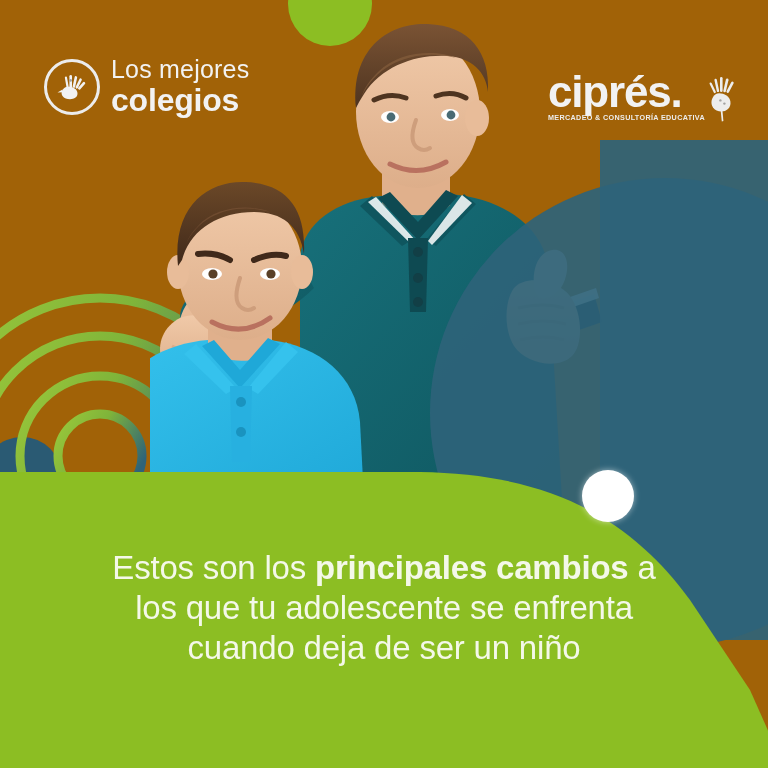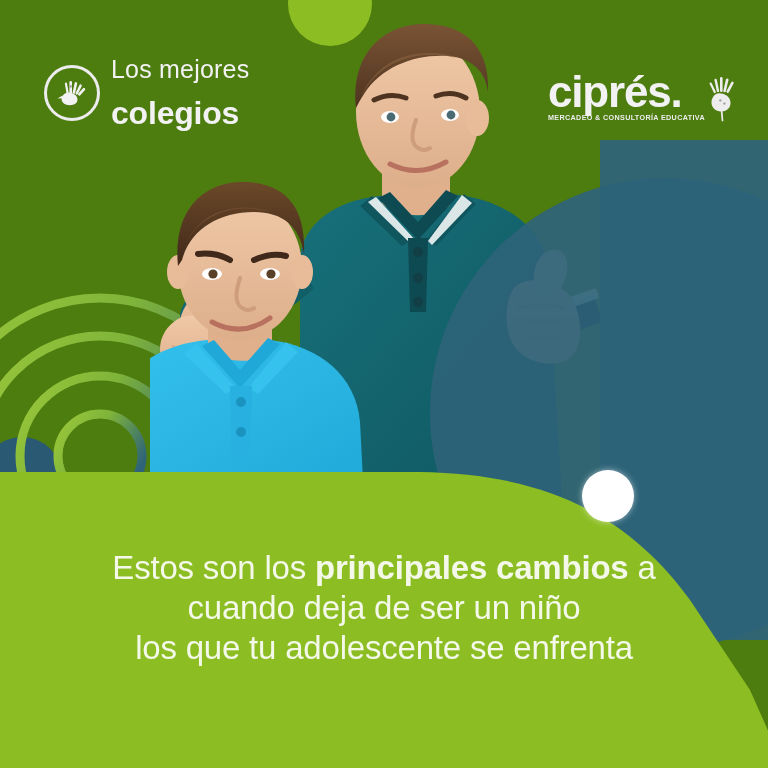--- a/index.html
+++ b/index.html
@@ -1,20 +1,20 @@
 <!DOCTYPE html>
 <html><head>
 <meta charset="utf-8">
 <style>
   html,body{margin:0;padding:0;background:#222;}
   #canvas{
     position:relative;
     width:768px;height:768px;
     overflow:hidden;
-    background:#4d7c0f;
+    background:#a16207;
     font-family:"Liberation Sans",sans-serif;
     user-select:none;
   }
 
   
   .shape{position:absolute;}
 
   #green-dot-top{
     left:288px;top:-38px;width:84px;height:84px;
     border-radius:50%;
@@ -79,21 +79,21 @@
     border:3px solid #ECECEC;
     display:flex;align-items:center;justify-content:center;
     flex:0 0 auto;
   }
   #logo-left .badge svg{display:block;}
   #logo-left .words{
     display:flex;flex-direction:column;line-height:.92;
     color:#F2F2F2;
   }
   #logo-left .w1{font-size:25px;font-weight:400;letter-spacing:.2px;}
-  #logo-left .w2{font-size:32px;font-weight:700;letter-spacing:-.2px;margin-top:18px;}
+  #logo-left .w2{font-size:32px;font-weight:700;letter-spacing:-.2px;margin-top:5px;}
 
   #logo-right{
     position:absolute;left:548px;top:72px;
     z-index:12;display:flex;align-items:flex-end;
   }
   #logo-right .cip-wrap{display:flex;flex-direction:column;}
   #logo-right .cip{
     font-size:44px;font-weight:700;color:#F2F2F2;
     letter-spacing:-1.2px;line-height:.92;
   }
@@ -321,17 +321,17 @@
           <path d="M13.6 34 L14.8 45.4 L16.4 45 L15.4 34 Z"></path>
         </g>
         <circle cx="13.4" cy="24.4" r="1.2" fill="#A3A3A3"></circle>
         <circle cx="17.4" cy="27.6" r="1.2" fill="#A3A3A3"></circle>
       </svg>
     </div>
   </div>
 
   <div id="headline">
     <span class="ln"><span>Estos son los </span><b>principales cambios</b><span> a</span></span>
+    <span class="ln"><span>los que tu adolescente se enfrenta</span></span>
     <span class="ln"><span>cuando deja de ser un niño</span></span>
-    <span class="ln"><span>los que tu adolescente se enfrenta</span></span>
   </div>
 
 </div>
 
 </body></html>

